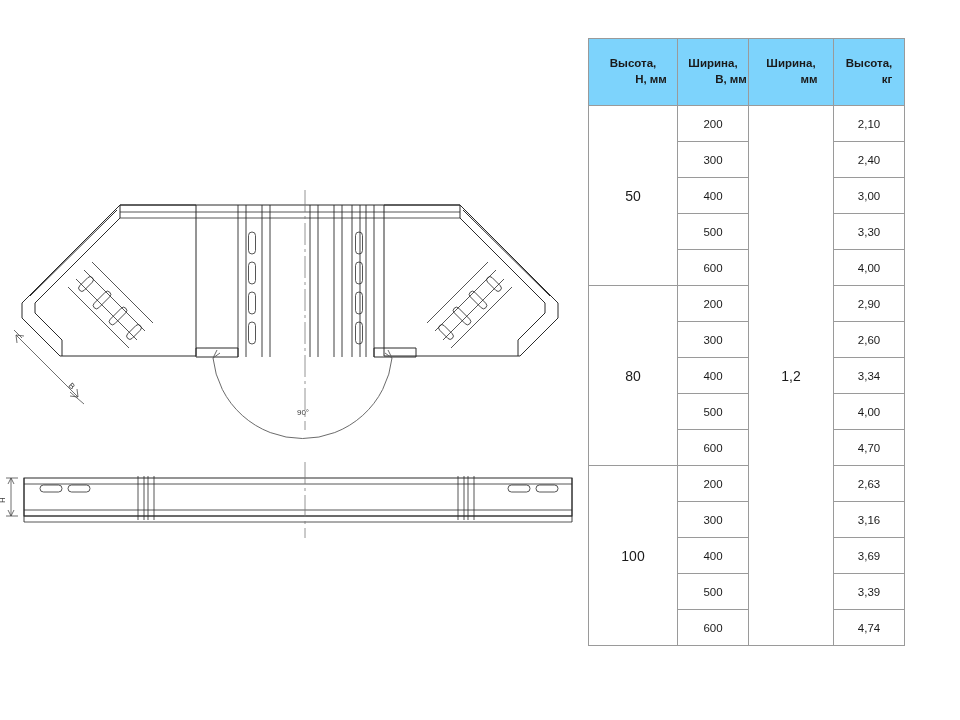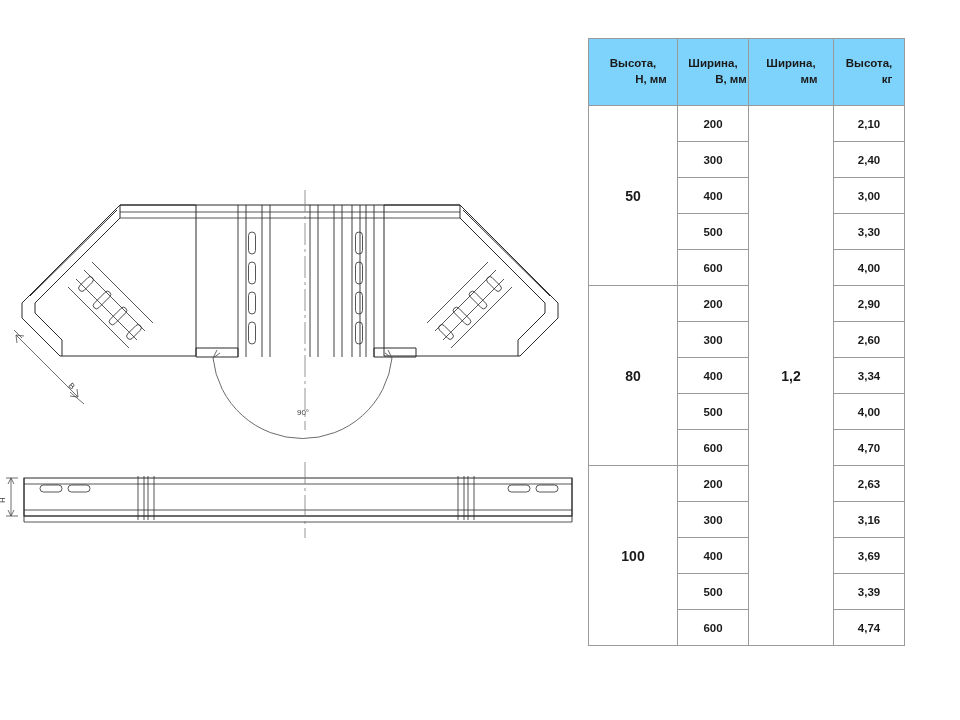--- a/index.html
+++ b/index.html
@@ -42,21 +42,21 @@
     top: 38px;
     border-collapse: collapse;
     font-size: 11.5px;
     color: #1a1a1a;
   }
   #spec-table td, #spec-table th {
     border: 1px solid #9a9a9a;
     text-align: center;
     vertical-align: middle;
     padding: 0;
-    font-weight: bold;
+    font-weight: normal;
   }
   #spec-table thead th {
     background: #7dd3fc;
     font-weight: bold;
     height: 66px;
     line-height: 1.35;
     font-size: 11.5px;
   }
   #spec-table thead th .l2 { display: block; margin-left: 36px; }
   .col-h  { width: 88px; }

